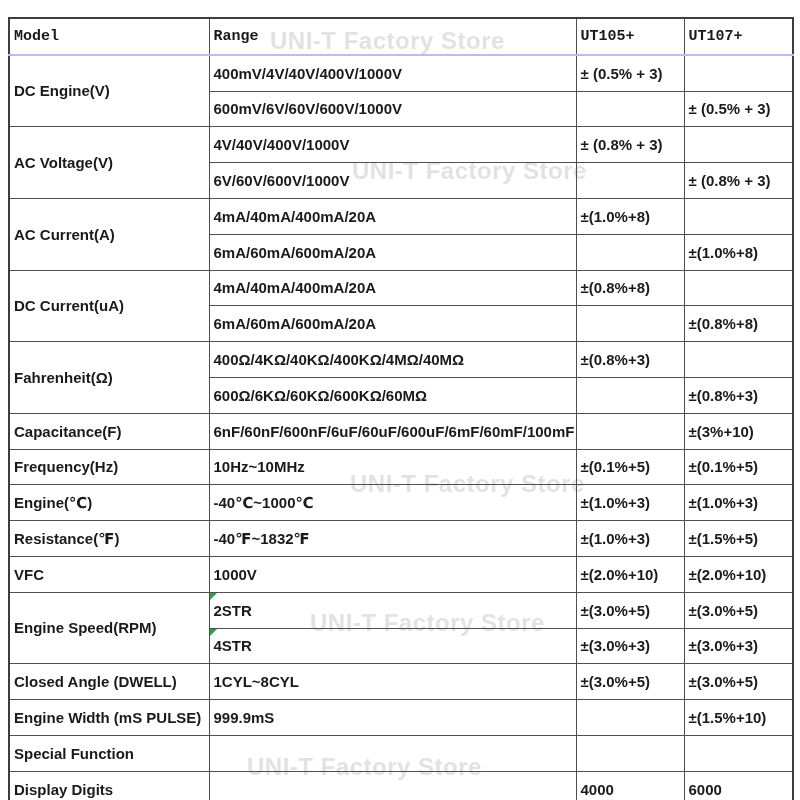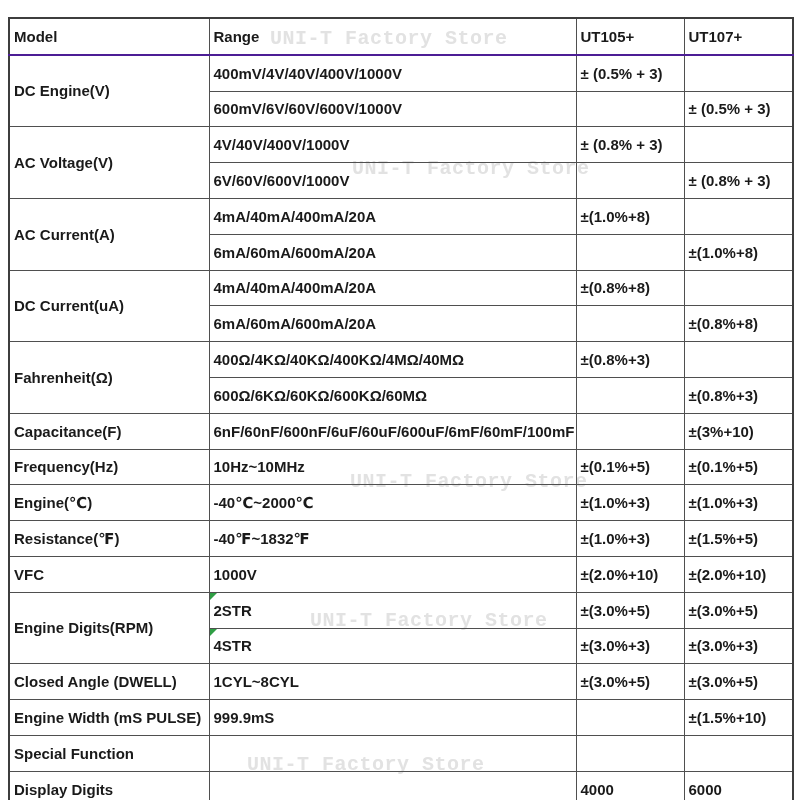--- a/index.html
+++ b/index.html
@@ -13,29 +13,28 @@
     overflow: hidden;
   }
   #stage {
     position: relative;
     width: 800px;
     height: 800px;
     background: #ffffff;
   }
   .watermark {
     position: absolute;
-    font-size: 20px;
+    font-size: 24px;
     font-weight: bold;
     color: #e2e2e2;
     letter-spacing: 0.5px;
     white-space: nowrap;
     z-index: 0;
     pointer-events: none;
     user-select: none;
-    font-family: Liberation Mono, monospace;
   }
   table.spec {
     position: absolute;
     left: 8px;
     top: 17px;
     width: 784px;
     border-collapse: collapse;
     table-layout: fixed;
     z-index: 1;
     background: transparent;
@@ -53,21 +52,21 @@
     color: #1a1a1a;
     text-align: left;
     vertical-align: middle;
     line-height: 1.15;
     overflow: hidden;
     white-space: nowrap;
     position: relative;
     background: transparent;
   }
   table.spec { border: 2px solid #3d3d3d; }
-  table.spec thead th { border-bottom: 2px solid #4c1d95; }
+  table.spec thead th { border-bottom: 2px solid #c4b5fd; font-family: Liberation Mono, monospace; }
   .corner-marker {
     position: absolute;
     top: 0;
     left: 0;
     width: 0;
     height: 0;
     border-top: 7px solid #2f9e44;
     border-right: 7px solid transparent;
   }
 </style>
@@ -160,38 +159,38 @@
           <td>±(3%+10)</td>
         </tr>
         <tr>
           <td rowspan="1" class="model-cell">Frequency(Hz)</td>
           <td class="range-cell">10Hz~10MHz</td>
           <td>±(0.1%+5)</td>
           <td>±(0.1%+5)</td>
         </tr>
         <tr>
           <td rowspan="1" class="model-cell">Engine(℃)</td>
-          <td class="range-cell">-40℃~2000℃</td>
+          <td class="range-cell">-40℃~1000℃</td>
           <td>±(1.0%+3)</td>
           <td>±(1.0%+3)</td>
         </tr>
         <tr>
           <td rowspan="1" class="model-cell">Resistance(℉)</td>
           <td class="range-cell">-40℉~1832℉</td>
           <td>±(1.0%+3)</td>
           <td>±(1.5%+5)</td>
         </tr>
         <tr>
           <td rowspan="1" class="model-cell">VFC</td>
           <td class="range-cell">1000V</td>
           <td>±(2.0%+10)</td>
           <td>±(2.0%+10)</td>
         </tr>
         <tr>
-          <td rowspan="2" class="model-cell">Engine Digits(RPM)</td>
+          <td rowspan="2" class="model-cell">Engine Speed(RPM)</td>
           <td class="range-cell">2STR<span class="corner-marker"></span></td>
           <td>±(3.0%+5)</td>
           <td>±(3.0%+5)</td>
         </tr>
         <tr>
           <td class="range-cell">4STR<span class="corner-marker"></span></td>
           <td>±(3.0%+3)</td>
           <td>±(3.0%+3)</td>
         </tr>
         <tr>

